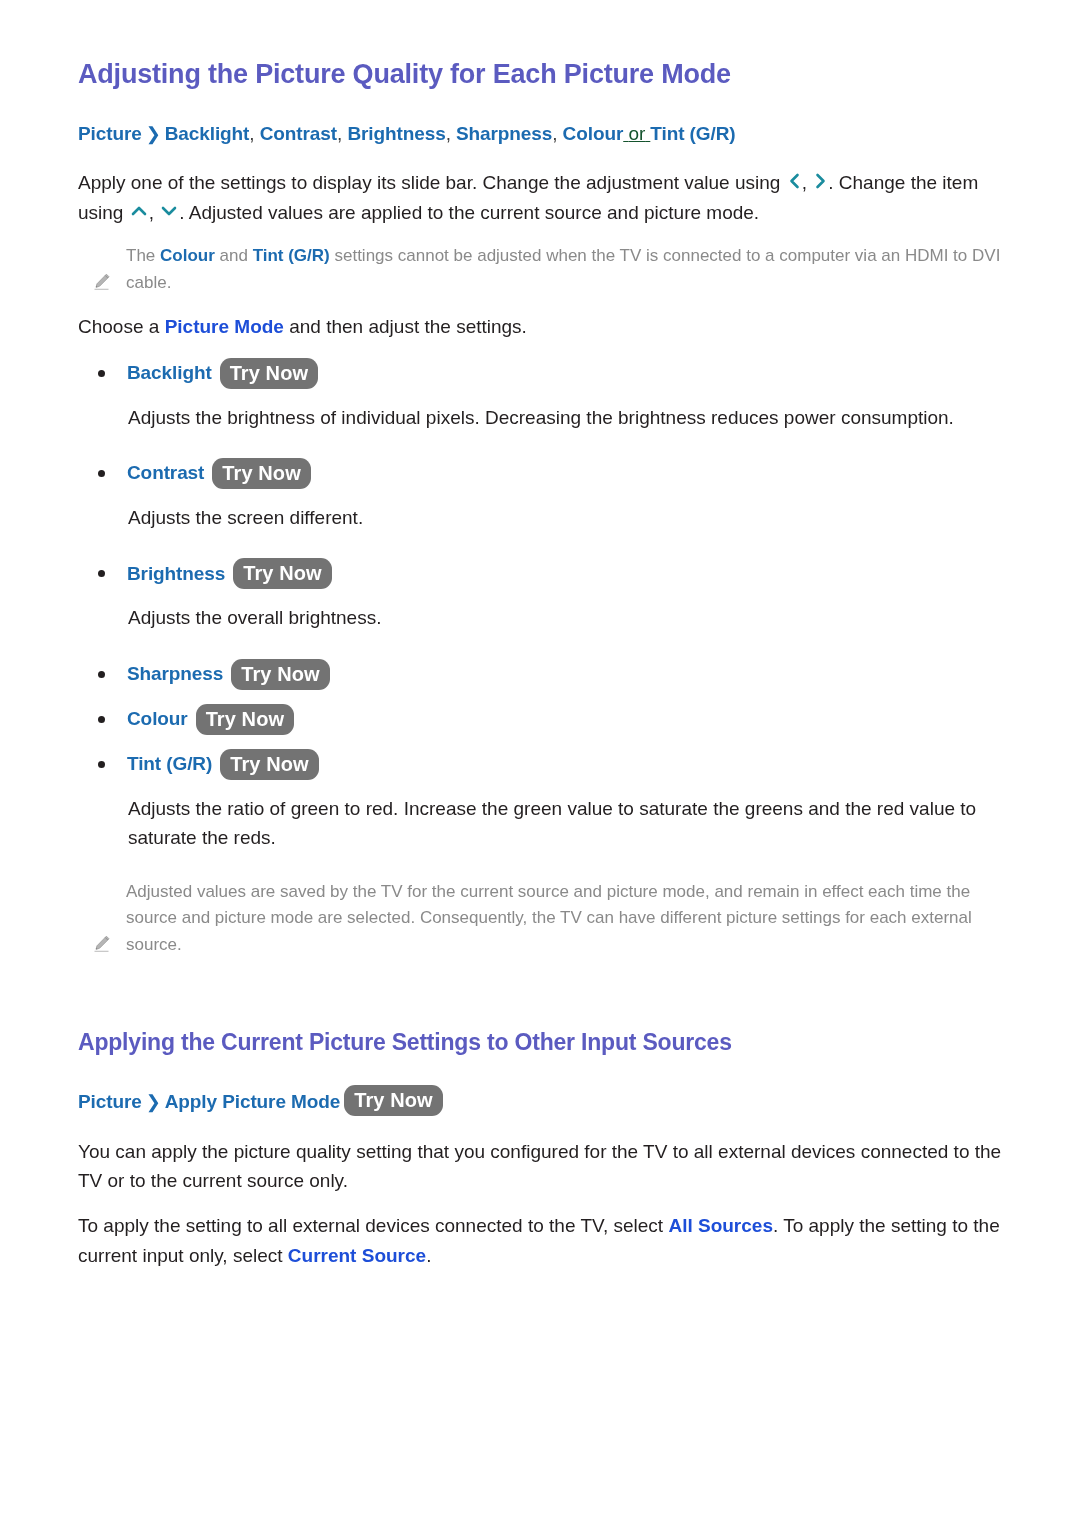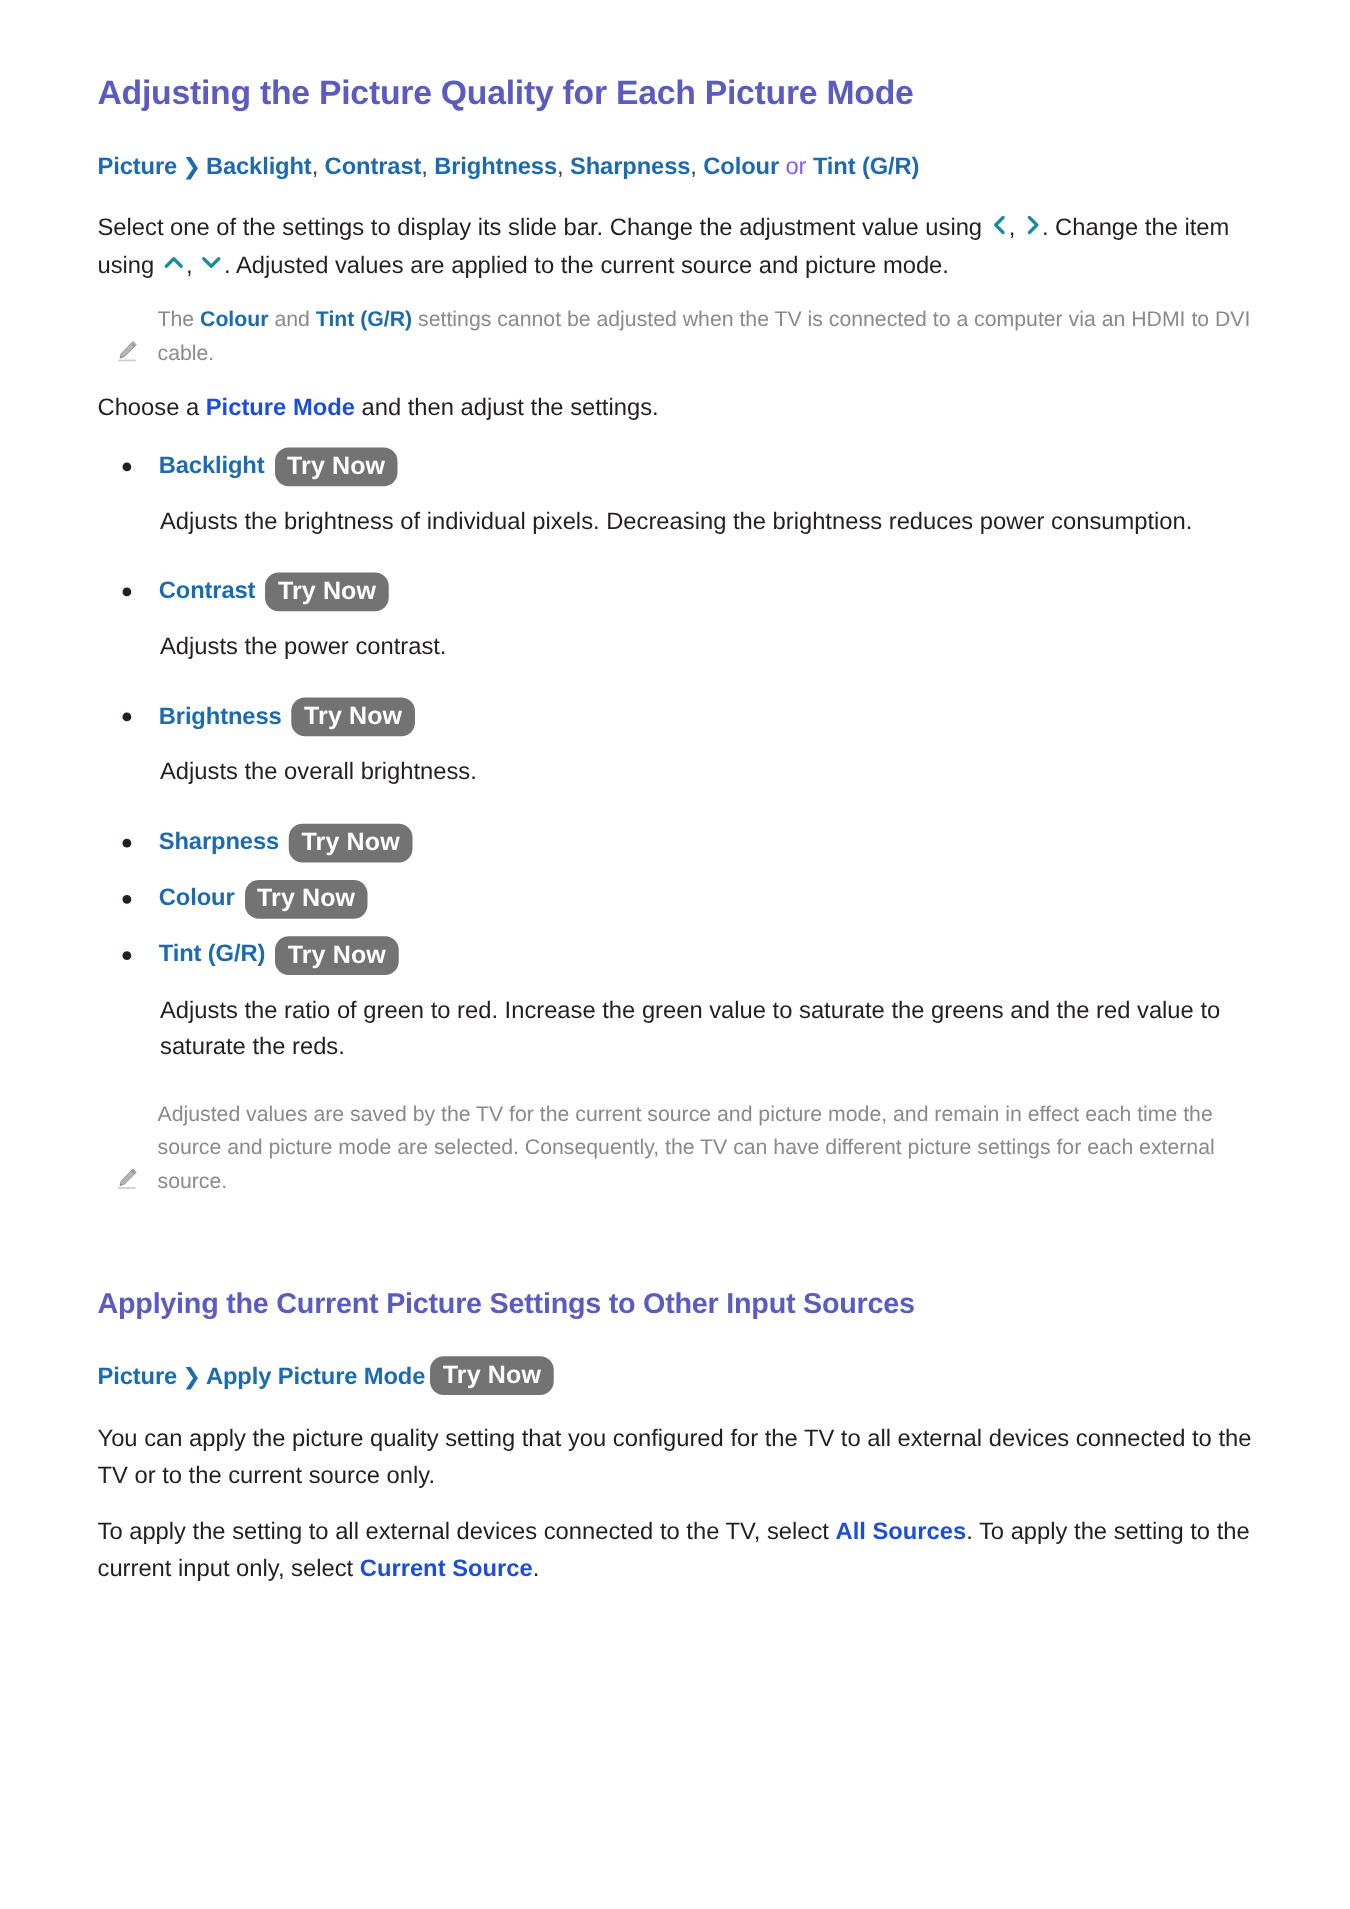--- a/index.html
+++ b/index.html
@@ -47,22 +47,23 @@
     margin: 0 0 20px 0;
     letter-spacing: -0.1px;
   }
   .path .sep {
     color: #1c6bb0;
     font-weight: normal;
     padding: 0 4px;
     font-size: 18px;
   }
   .path .plain {
-    color: #8b5cf6;
+    color: #14532d;
     font-weight: normal;
+    text-decoration: underline;
   }
   .path .comma {
     color: #3e3e3e;
     font-weight: normal;
   }
 
   
   .para {
     font-size: 19px;
     line-height: 1.55;
@@ -172,21 +173,21 @@
 
 <div class="page">
 
   <h1 class="h1">Adjusting the Picture Quality for Each Picture Mode</h1>
 
   <div class="path">
     <span>Picture</span><span class="sep">❯</span><span>Backlight</span><span class="comma">, </span><span>Contrast</span><span class="comma">, </span><span>Brightness</span><span class="comma">, </span><span>Sharpness</span><span class="comma">, </span><span>Colour</span><span class="plain">&nbsp;</span><span class="plain">or</span><span class="plain">&nbsp;</span><span>Tint (G/R)</span>
   </div>
 
   <p class="para">
-    <span>Select one of the settings to display its slide bar. Change the adjustment value using </span><span class="chev"><svg width="14" height="18" viewBox="0 0 14 18">
+    <span>Apply one of the settings to display its slide bar. Change the adjustment value using </span><span class="chev"><svg width="14" height="18" viewBox="0 0 14 18">
           <path d="M10.5 3 L4.5 9 L10.5 15" fill="none" stroke="#1a8c9e" stroke-width="2.6" stroke-linecap="round" stroke-linejoin="round"></path>
         </svg></span><span>, </span><span class="chev"><svg width="14" height="18" viewBox="0 0 14 18">
           <path d="M4.5 3 L10.5 9 L4.5 15" fill="none" stroke="#1a8c9e" stroke-width="2.6" stroke-linecap="round" stroke-linejoin="round"></path>
         </svg></span><span>. Change the item using </span><span class="chev"><svg width="18" height="18" viewBox="0 0 18 18">
           <path d="M3 12 L9 6 L15 12" fill="none" stroke="#1a8c9e" stroke-width="2.6" stroke-linecap="round" stroke-linejoin="round"></path>
         </svg></span><span>, </span><span class="chev"><svg width="18" height="18" viewBox="0 0 18 18">
           <path d="M3 6 L9 12 L15 6" fill="none" stroke="#1a8c9e" stroke-width="2.6" stroke-linecap="round" stroke-linejoin="round"></path>
         </svg></span><span>. Adjusted values are applied to the current source and picture mode.</span>
   </p>
 
@@ -218,21 +219,21 @@
       </div>
       <p class="opt-desc">Adjusts the brightness of individual pixels. Decreasing the brightness reduces power consumption.</p>
     </li>
 
     <li class="opt-item">
       <div class="opt-head">
         <span class="bullet"></span>
         <span class="opt-label">Contrast</span>
         <span class="trynow">Try Now</span>
       </div>
-      <p class="opt-desc">Adjusts the power contrast.</p>
+      <p class="opt-desc">Adjusts the screen different.</p>
     </li>
 
     <li class="opt-item">
       <div class="opt-head">
         <span class="bullet"></span>
         <span class="opt-label">Brightness</span>
         <span class="trynow">Try Now</span>
       </div>
       <p class="opt-desc">Adjusts the overall brightness.</p>
     </li>

